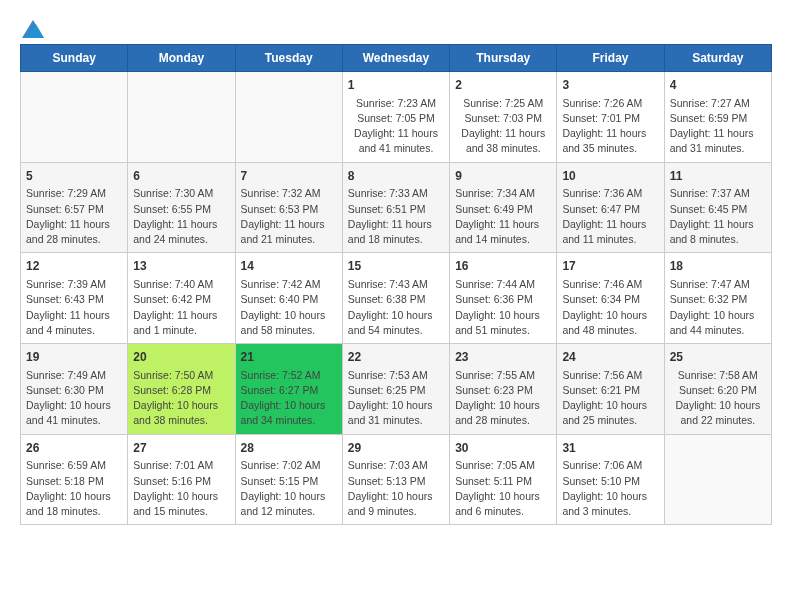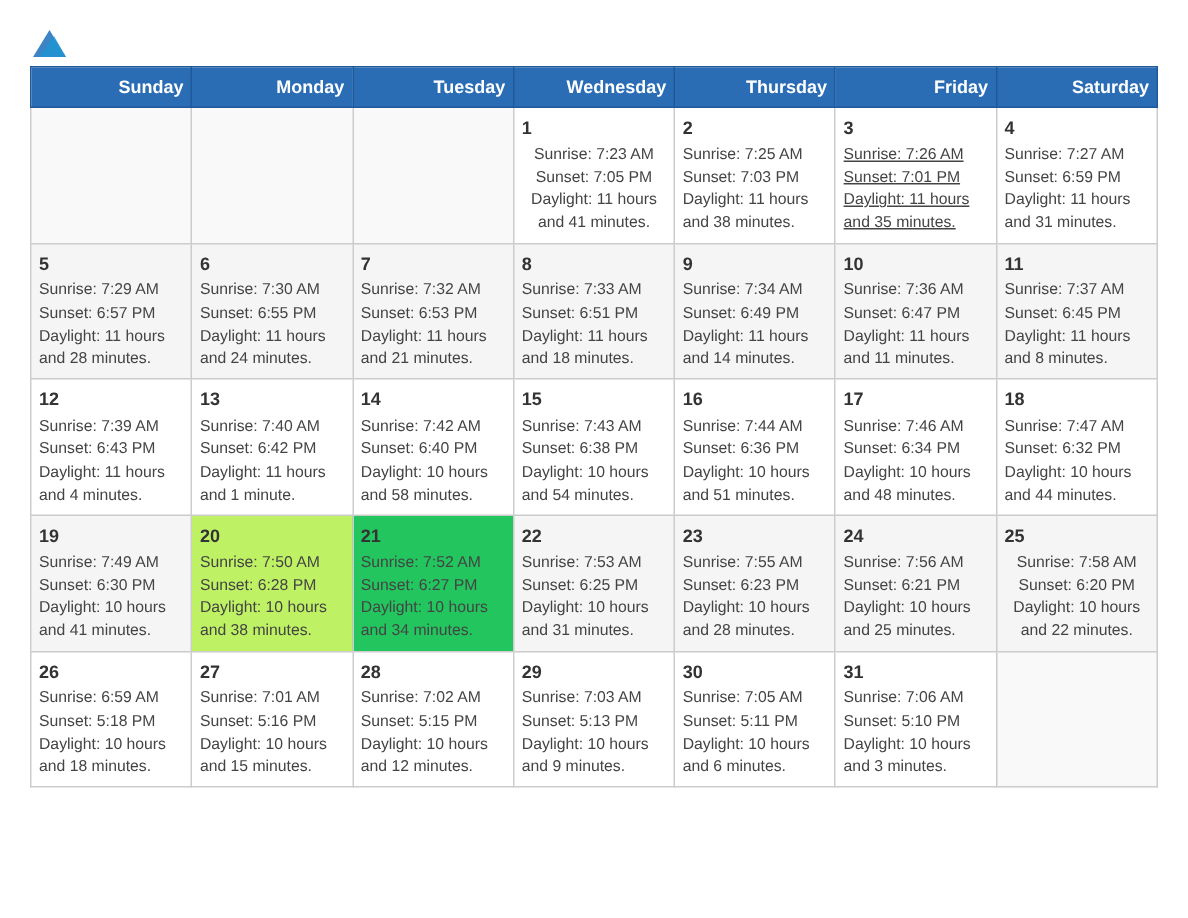--- a/index.html
+++ b/index.html
@@ -12,21 +12,21 @@
     }
     .calendar {
       width: 100%;
       border-collapse: collapse;
       border: 1px solid #ccc;
       font-size: 11px;
     }
     .calendar th {
       background-color: #2a6db5;
       color: #fff;
-      text-align: right;
+      text-align: center;
       padding: 6px 5px;
       font-size: 12px;
       border: 1px solid #1e5a9a;
     }
     .calendar td {
       vertical-align: top;
       padding: 5px;
       border: 1px solid #ccc;
       min-height: 80px;
       width: calc(100% / 7);
@@ -92,28 +92,28 @@
         <td class="empty" style="background-color: rgb(249, 249, 249);"></td>
         <td style="background-color: rgb(255, 255, 255);">
           <span class="day-number">1</span>
           <div class="day-info" style="white-space: pre-line; text-align: center;">Sunrise: 7:23 AM
 Sunset: 7:05 PM
 Daylight: 11 hours
 and 41 minutes.</div>
         </td>
         <td style="background-color: rgb(255, 255, 255);">
           <span class="day-number">2</span>
-          <div class="day-info" style="white-space: pre-line;">Sunrise: 7:25 AM
+          <div class="day-info" style="white-space: pre-line; text-align: center;">Sunrise: 7:25 AM
 Sunset: 7:03 PM
 Daylight: 11 hours
 and 38 minutes.</div>
         </td>
         <td style="background-color: rgb(255, 255, 255);">
           <span class="day-number">3</span>
-          <div class="day-info" style="white-space: pre-line; text-decoration: underline;">Sunrise: 7:26 AM
+          <div class="day-info" style="white-space: pre-line;">Sunrise: 7:26 AM
 Sunset: 7:01 PM
 Daylight: 11 hours
 and 35 minutes.</div>
         </td>
         <td style="background-color: rgb(255, 255, 255);">
           <span class="day-number">4</span>
           <div class="day-info" style="white-space: pre-line;">Sunrise: 7:27 AM
 Sunset: 6:59 PM
 Daylight: 11 hours
 and 31 minutes.</div>

